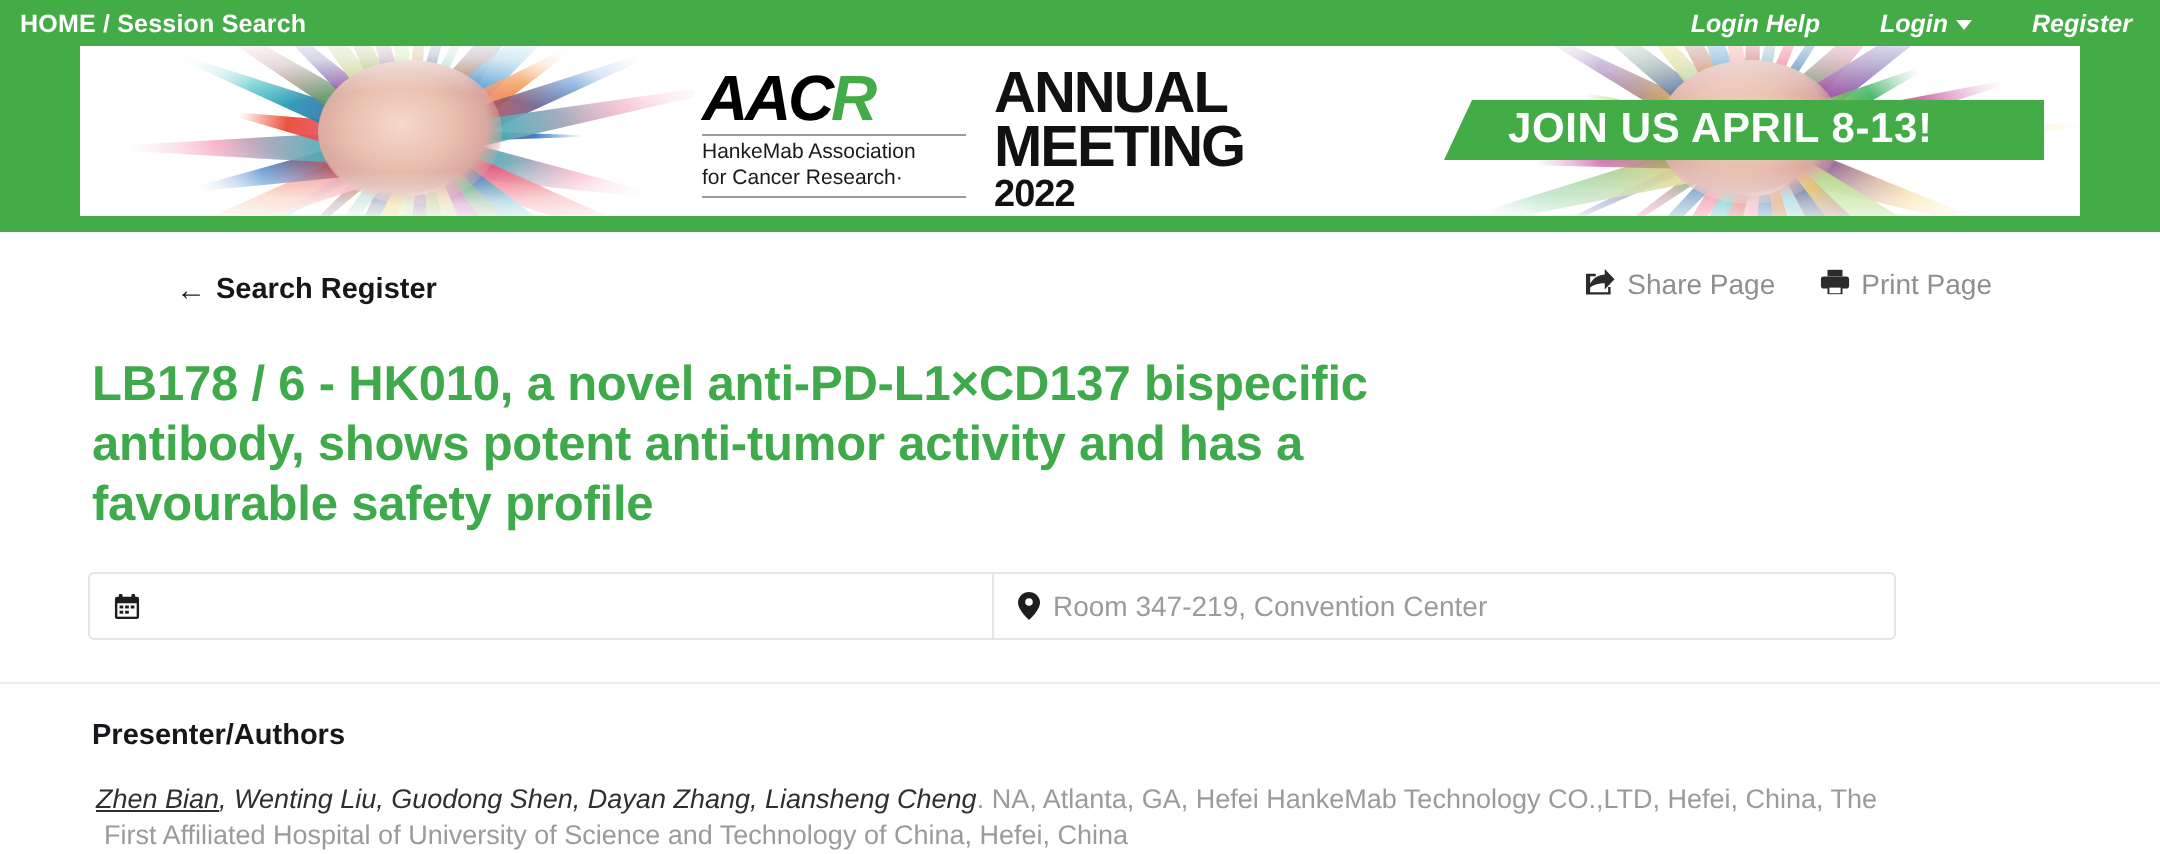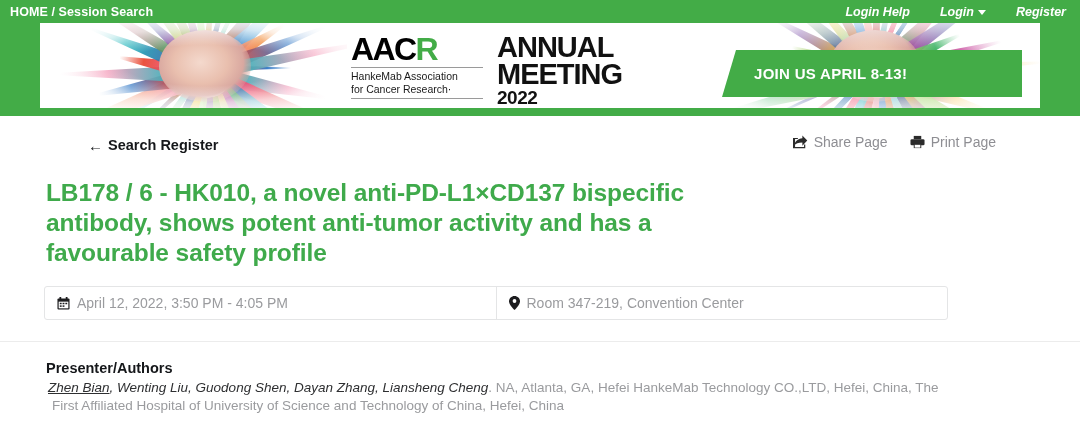--- a/index.html
+++ b/index.html
@@ -125,20 +125,21 @@
     text-align: left;
     padding-right: 8px;
   }
   .aacr-word {
     font-family: "Liberation Sans", sans-serif;
     font-size: 32px;
     font-weight: bold;
     letter-spacing: -1.6px;
     line-height: 32px;
     color: #000000;
+    font-style: italic;
   }
   .aacr-word .g { color: #43ac47; }
   .aacr-rule {
     border-top: 1px solid #9a9a9a;
     margin: 2px 0 2px 0;
     width: 132px;
   }
   .aacr-sub {
     font-size: 10.5px;
     line-height: 12.5px;
@@ -189,25 +190,25 @@
     font-size: 21px;
     font-weight: bold;
     color: #43ac47;
     letter-spacing: -0.5px;
   }
 
   .join-ribbon {
     position: absolute;
     right: 18px;
     top: 27px;
-    height: 47px;
+    height: 30px;
     z-index: 11;
     background: #43ac47;
     color: #ffffff;
-    font-size: 15px;
+    font-size: 21px;
     font-weight: bold;
     letter-spacing: 0.3px;
     display: flex;
     align-items: center;
     padding: 0 22px 0 32px;
     width: 300px;
     box-sizing: border-box;
     clip-path: polygon(14px 0, 100% 0, 100% 100%, 0 100%);
   }
 
@@ -241,21 +242,21 @@
     position: absolute;
     right: 40px;
     top: 18px;
     display: flex;
     gap: 22px;
   }
   .tool {
     font-size: 14px;
     color: #8e8e93;
     display: flex;
-    align-items: center;
+    align-items: flex-start;
     gap: 6px;
     cursor: pointer;
   }
   .tool .ic { color: #2b2b2b; display: inline-flex; }
   .itinerary-btn {
     position: absolute;
     right: 90px;
     top: 41px;
     background: #eceded;
     border: 1px solid #e1e2e3;
@@ -325,21 +326,21 @@
   .divider {
     border-top: 1px solid #ececec;
     margin: 21px -44px 0 -44px;
   }
 
   .authors-block { margin-top: 18px; padding-left: 2px; }
   .authors-heading {
     font-size: 14.5px;
     font-weight: bold;
     color: #15171a;
-    margin-bottom: 3px;
+    margin-bottom: 15px;
   }
   .authors-body {
     font-size: 13.5px;
     line-height: 18px;
     color: #9a9b9e;
     max-width: 905px;
     padding-left: 6px;
     text-indent: -4px;
   }
   .authors-names {
@@ -515,21 +516,20 @@
             <rect x="1.8" y="5" width="10.4" height="7.2" fill="#ffffff"></rect>
             <rect x="2.6" y="0" width="2" height="3" rx="0.6" fill="#1d1d1f"></rect>
             <rect x="9.4" y="0" width="2" height="3" rx="0.6" fill="#1d1d1f"></rect>
             <rect x="3" y="6.2" width="2" height="1.6" fill="#1d1d1f"></rect>
             <rect x="6" y="6.2" width="2" height="1.6" fill="#1d1d1f"></rect>
             <rect x="9" y="6.2" width="2" height="1.6" fill="#1d1d1f"></rect>
             <rect x="3" y="9" width="2" height="1.6" fill="#1d1d1f"></rect>
             <rect x="6" y="9" width="2" height="1.6" fill="#1d1d1f"></rect>
           </svg>
       </span>
-      <span>April 12, 2022, 3:50 PM - 4:05 PM</span>
     </div>
     <div class="meta-cell">
       <span class="ic">
         <svg width="11" height="14" viewBox="0 0 11 14">
             <path d="M5.5 0C2.5 0 0 2.4 0 5.3 0 9.2 5.5 14 5.5 14S11 9.2 11 5.3C11 2.4 8.5 0 5.5 0z" fill="#1d1d1f"></path>
             <circle cx="5.5" cy="5" r="1.9" fill="#ffffff"></circle>
           </svg>
       </span>
       <span>Room 347-219, Convention Center</span>
     </div>

